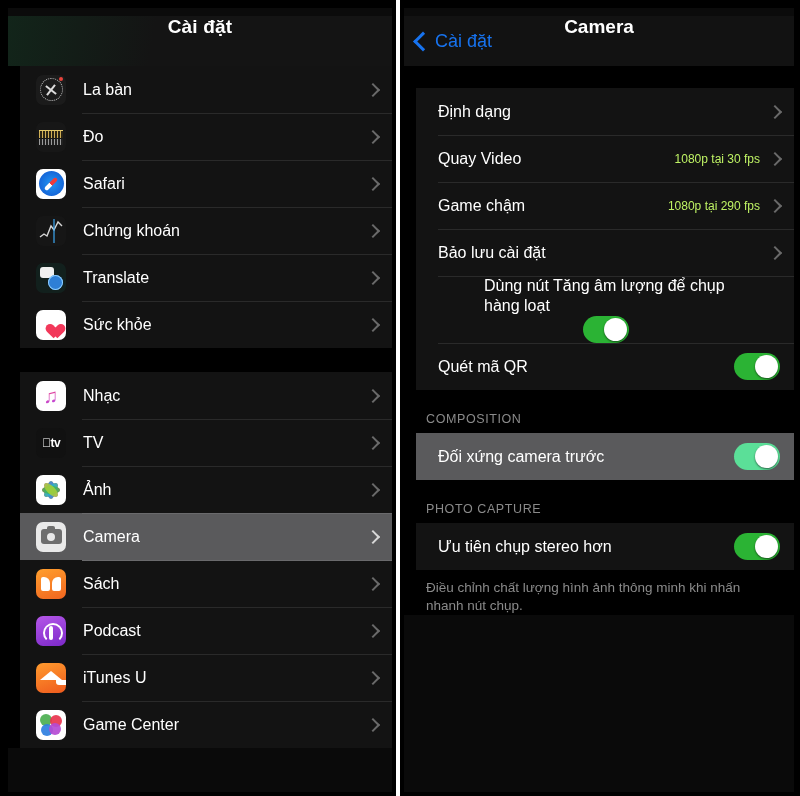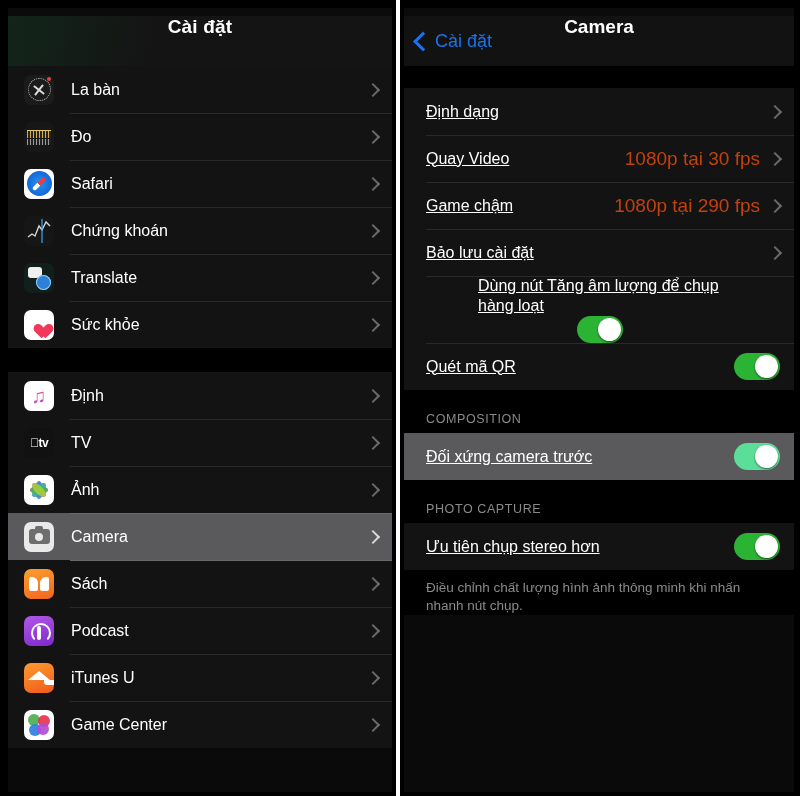--- a/index.html
+++ b/index.html
@@ -95,20 +95,21 @@
 
   .row {
     position: relative;
     display: flex;
     align-items: center;
     background: #131313;
     padding: 0 14px 0 16px;
     min-height: 47px;
     box-sizing: border-box;
     cursor: pointer;
+    margin-left: 12px;
   }
   .row.sel { background: #5a5a5c; }
   .row + .row::before {
     content: "";
     position: absolute;
     left: 62px; right: 0; top: 0;
     height: 1px;
     background: #2a2a2a;
   }
   .row-right + .row-right::before { left: 22px; }
@@ -124,24 +125,24 @@
     display: flex;
     align-items: center;
     justify-content: center;
   }
   .label {
     color: #ffffff;
     font-size: 16px;
     flex: 1 1 auto;
     line-height: 1.25;
   }
-  .row-right .label { padding-left: 6px; text-decoration: underline; }
+  .row-right .label { padding-left: 6px; }
   .value {
-    color: #c2410c;
-    font-size: 19px;
+    color: #bef264;
+    font-size: 12px;
     margin-right: 8px;
     white-space: nowrap;
   }
   .disc {
     width: 8px; height: 8px;
     border-right: 2px solid #6a6a6a;
     border-top: 2px solid #6a6a6a;
     transform: rotate(45deg);
     flex: 0 0 auto;
     margin-left: 2px;
@@ -405,21 +406,21 @@
       </div>
 
       <div class="gap gap-left"></div>
 
       <div class="list">
 
         <div class="row">
           <span class="icon ic-music">
               <span class="note">♫</span>
             </span>
-          <span class="label">Định</span>
+          <span class="label">Nhạc</span>
           <span class="disc"></span>
         </div>
 
         <div class="row">
           <span class="icon ic-tv"><span class="apl"></span>tv</span>
           <span class="label">TV</span>
           <span class="disc"></span>
         </div>
 
         <div class="row">

